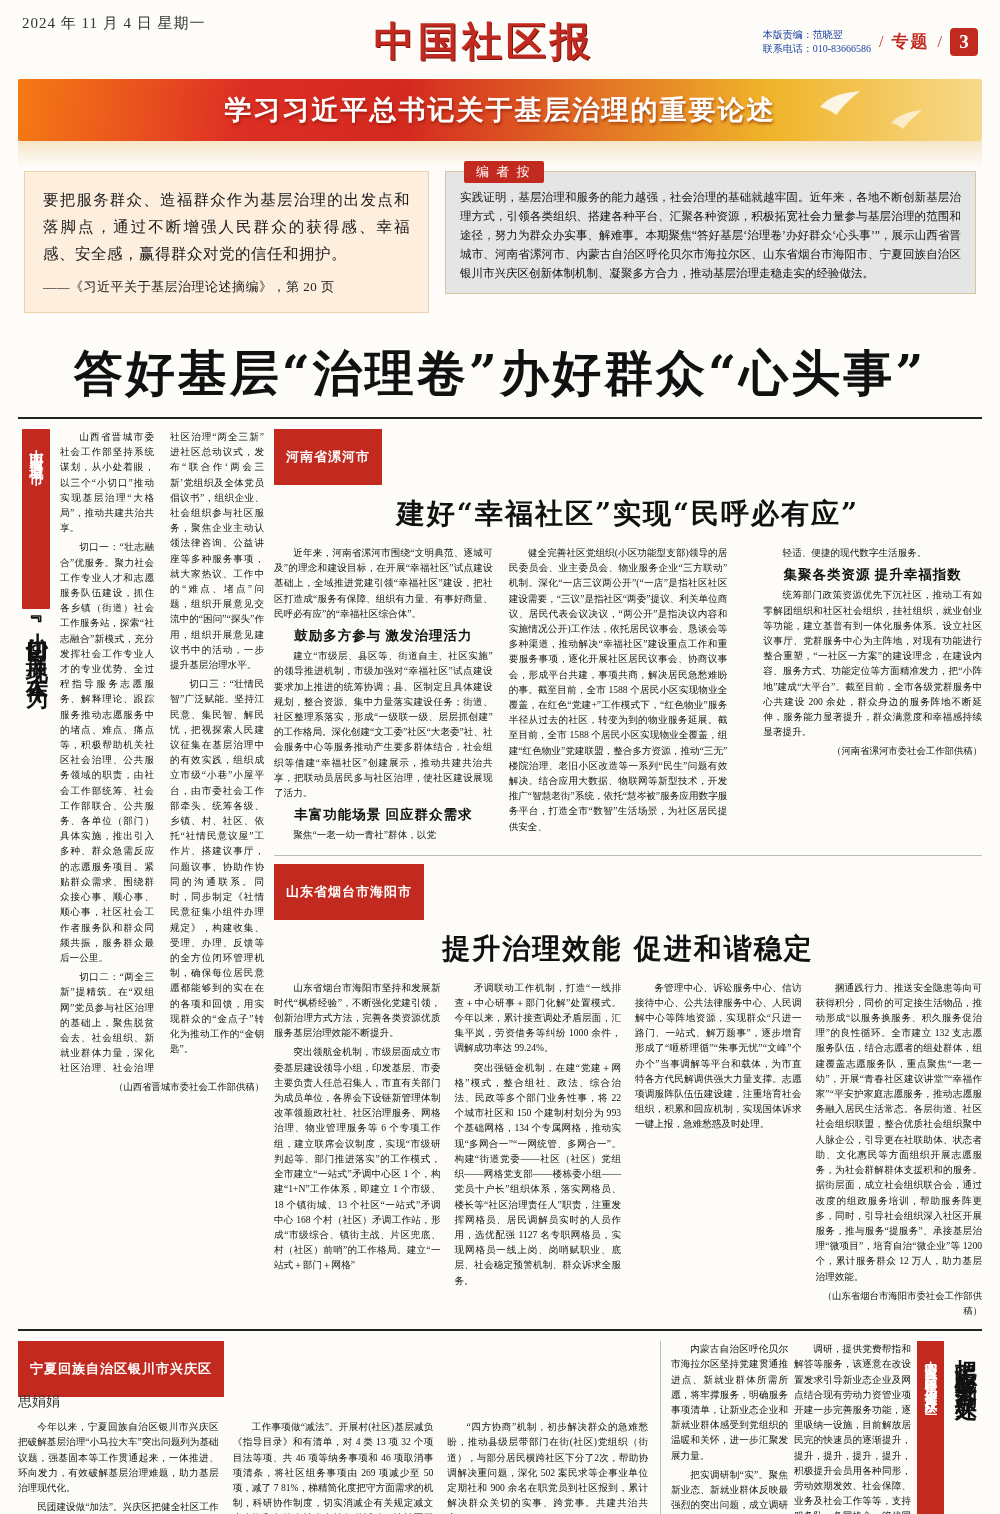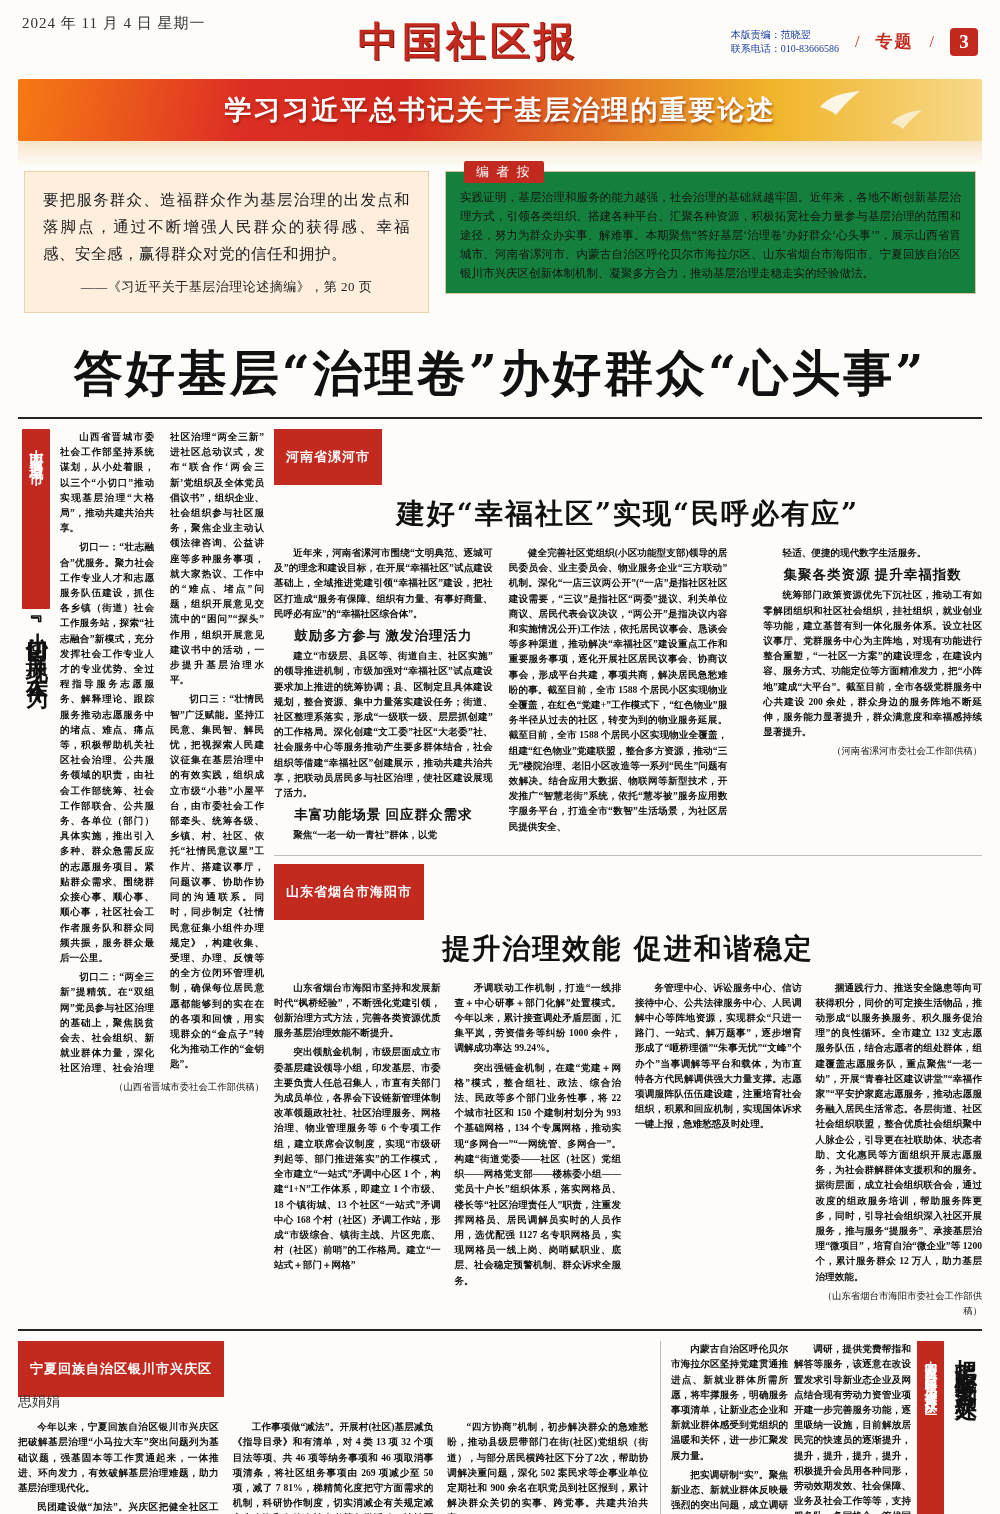--- a/index.html
+++ b/index.html
@@ -16,21 +16,21 @@
 
   
   .masthead { display:flex; justify-content:space-between; padding:14px 4px 6px 4px; }
   .mh-date { font-size:15px; color:#333; letter-spacing:1px; white-space:nowrap; }
   .mh-title { flex:1; text-align:center; }
   .mh-title .logo {
     font-family:"DejaVu Serif", serif;
     font-size:40px; font-weight:bold; color:#c22a20; letter-spacing:4px;
     text-shadow:1px 1px 0 #7d140c;
   }
-  .mh-right { display:flex; align-items:center; gap:16px; font-size:10px; color:#1a3fa0; white-space:nowrap; }
+  .mh-right { display:flex; align-items:center; gap:8px; font-size:10px; color:#1a3fa0; white-space:nowrap; }
   .mh-right .lines div { line-height:14px; }
   .mh-right .sep { color:#c22a20; font-size:16px; }
   .mh-right .topic { font-size:17px; color:#c22a20; font-weight:bold; letter-spacing:2px; }
   .mh-right .pagenum {
     background:#c22a20; color:#fff; width:28px; height:28px; border-radius:4px;
     display:flex; align-items:center; justify-content:center; font-size:19px; font-weight:bold;
   }
 
   
   .banner {
@@ -56,22 +56,22 @@
   
   .quote-row { display:flex; gap:16px; padding:4px 6px 0 6px; align-items:flex-start; }
   .quote-box {
     flex:0 0 405px;
     background:#fdeedd;
     border:1px solid #edd1ad;
     padding:14px 18px 12px 18px;
     font-size:15.5px; line-height:27px; color:#1a1a1a; letter-spacing:.5px;
     text-align:justify;
   }
-  .quote-src { text-align:center; font-size:13px; margin-top:6px; color:#222; }
-  .editor-box { flex:1; position:relative; border:1px solid #d9c3a2; background:#15803d; padding:16px 14px 10px 14px; }
+  .quote-src { text-align:left; font-size:13px; margin-top:6px; color:#222; }
+  .editor-box { flex:1; position:relative; border:1px solid #d9c3a2; background:#e5e5e5; padding:16px 14px 10px 14px; }
   .editor-tag {
     position:absolute; top:-11px; left:18px; background:#c22a20; color:#fff;
     font-size:13px; padding:2px 12px; letter-spacing:2px; border-radius:2px;
   }
   .editor-text { font-size:11.5px; line-height:19px; text-align:justify; color:#111; }
 
   
   .headline {
     text-align:center; font-size:49px; font-weight:bold; letter-spacing:3px;
     margin:28px 0 10px 0; color:#111;
@@ -88,21 +88,21 @@
     writing-mode:vertical-rl; text-orientation:upright;
     background:#c22a20; color:#fff; font-size:14px; letter-spacing:4px;
     padding:10px 5px; height:180px; font-weight:bold; border-radius:1px;
   }
   .vert-title {
     writing-mode:vertical-rl; text-orientation:upright;
     font-size:22px; font-weight:bold; letter-spacing:6px; line-height:34px;
     height:430px; margin-left:2px; color:#111;
   }
   .col-text { font-size:9.6px; line-height:15.2px; text-align:justify; color:#111; column-gap:9px; }
-  .col-text p { margin:0 0 4px 0; text-indent:2em;font-weight:bold; }
+  .col-text p { margin:0 0 4px 0; text-indent:2em; }
   .sign { text-align:right; font-size:9.4px; margin-top:5px; }
 
   
   .sec { border-top:1px solid #bbb; padding-top:8px; margin-top:8px; }
   .sec:first-child { border-top:none; margin-top:0; padding-top:0; }
   .region-tag {
     display:inline-block; background:#c22a20; color:#fff;
     font-size:13px; padding:19px 12px; letter-spacing:1px; font-weight:bold;
   }
   .sec-title {

